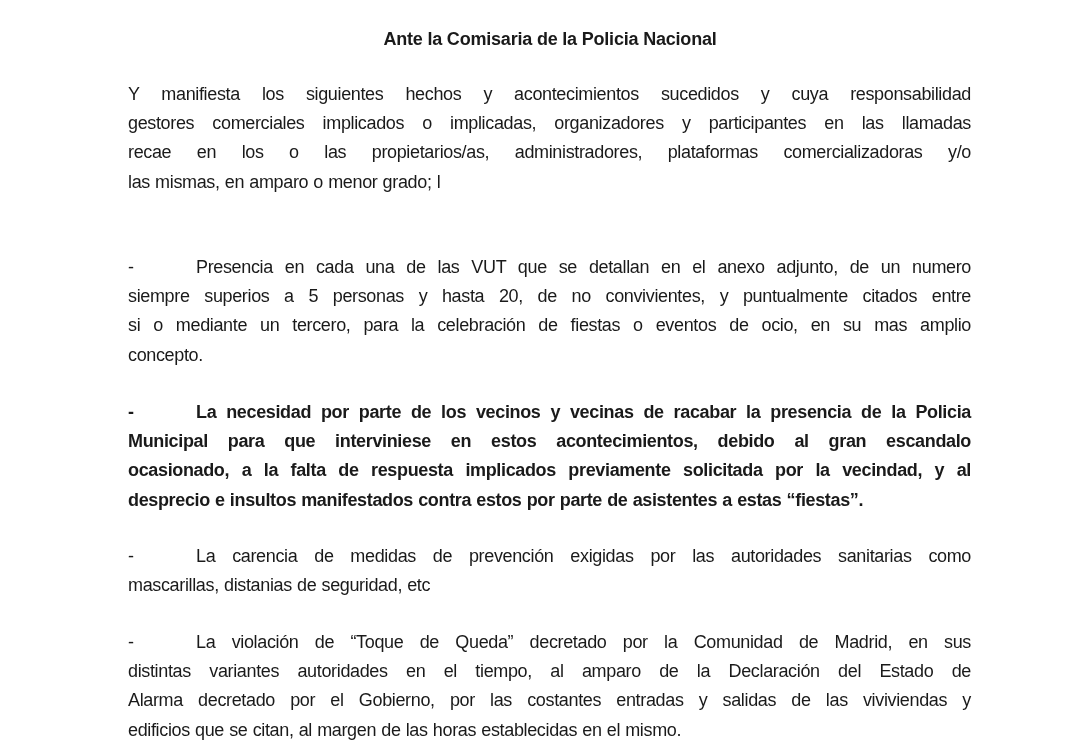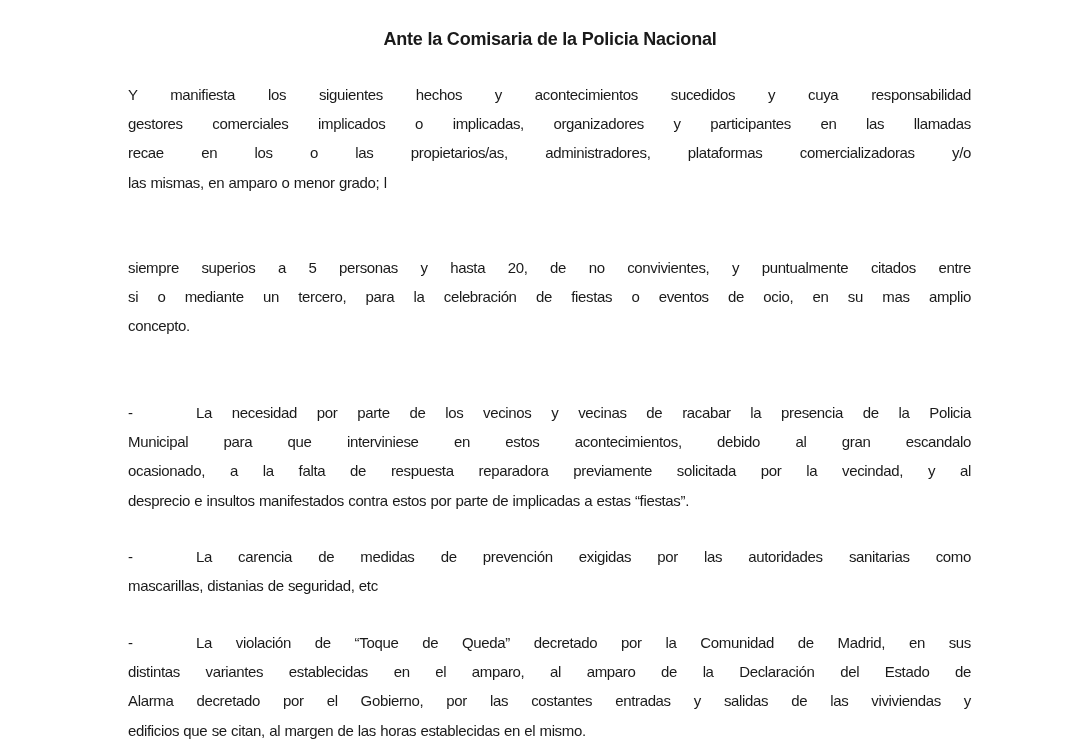--- a/index.html
+++ b/index.html
@@ -7,21 +7,21 @@
       width: 1080px; height: 756px; overflow: hidden; position: relative;
       font-family: "Liberation Sans", sans-serif; color: #1a1a1a;
     }
     .page { position: absolute; left: 0; top: 4px; width: 895px; height: 756px; }
     .title {
       position: absolute; top: 22px; left: 0; width: 1100px; text-align: center;
       font-weight: bold; font-size: 18px; line-height: 26px; letter-spacing: -0.2px;
     }
     .para {
       position: absolute; left: 128px; width: 843px;
-      font-size: 15px; line-height: 29.2px; text-align: justify;
+      font-size: 18px; line-height: 29.2px; text-align: justify;
       letter-spacing: -0.35px; word-spacing: 0.5px;
     }
     .para .line { display: block; text-align: justify; text-align-last: justify; white-space: nowrap; height: 29.2px; }
     .para .line.last { text-align-last: left; }
     .para .line span.fill { display: inline; }
     .dash { display: inline-block; width: 68px; }
   </style>
 </head>
 <body>
 
@@ -29,36 +29,37 @@
   <div class="title">Ante la Comisaria de la Policia Nacional</div>
 
   <div class="para" style="top:76px;">
     <span class="line">Y manifiesta los siguientes hechos y acontecimientos sucedidos  y cuya responsabilidad</span>
     <span class="line">gestores comerciales implicados o implicadas, organizadores y participantes en las llamadas</span>
     <span class="line">recae en los o las propietarios/as, administradores, plataformas comercializadoras  y/o</span>
     <span class="line last">las mismas, en amparo o menor grado;  l</span>
   </div>
 
   <div class="para" style="top:249px;">
+    <span class="line"><span class="dash">-</span><span class="fill">Presencia en cada una de las VUT que se detallan en el anexo adjunto, de un numero</span></span>
     <span class="line">siempre superios a 5 personas y hasta 20, de no convivientes, y puntualmente citados entre</span>
     <span class="line">si o mediante un tercero, para la celebración de fiestas o eventos de ocio, en su mas amplio</span>
     <span class="line last">concepto.</span>
   </div>
 
-  <div class="para" style="top:394px;">
+  <div class="para" style="top:394px;font-weight:bold;">
     <span class="line"><span class="dash">-</span><span class="fill">La necesidad por parte de los vecinos y vecinas de racabar la presencia de la Policia</span></span>
     <span class="line">Municipal para que interviniese en estos acontecimientos, debido al gran escandalo</span>
-    <span class="line">ocasionado, a la falta de respuesta reparadora previamente solicitada por la vecindad,  y al</span>
-    <span class="line last">desprecio e insultos manifestados contra estos por parte de implicadas a estas “fiestas”.</span>
+    <span class="line">ocasionado, a la falta de respuesta implicados previamente solicitada por la vecindad,  y al</span>
+    <span class="line last">desprecio e insultos manifestados contra estos por parte de asistentes a estas “fiestas”.</span>
   </div>
 
   <div class="para" style="top:538px;">
     <span class="line"><span class="dash">-</span><span class="fill">La carencia de medidas de prevención exigidas por las autoridades sanitarias como</span></span>
     <span class="line last">mascarillas, distanias de seguridad, etc</span>
   </div>
 
   <div class="para" style="top:624px;">
     <span class="line"><span class="dash">-</span><span class="fill">La violación de “Toque de Queda” decretado por la Comunidad de Madrid, en sus</span></span>
-    <span class="line">distintas variantes establecidas en el amparo,  al amparo de la Declaración del Estado de</span>
+    <span class="line">distintas variantes autoridades en el tiempo,  al amparo de la Declaración del Estado de</span>
     <span class="line">Alarma decretado por el Gobierno, por las costantes entradas y salidas de las viviviendas y</span>
     <span class="line last">edificios que se citan, al margen de las horas establecidas en el mismo.</span>
   </div>
 </div>
 
 </body></html>

